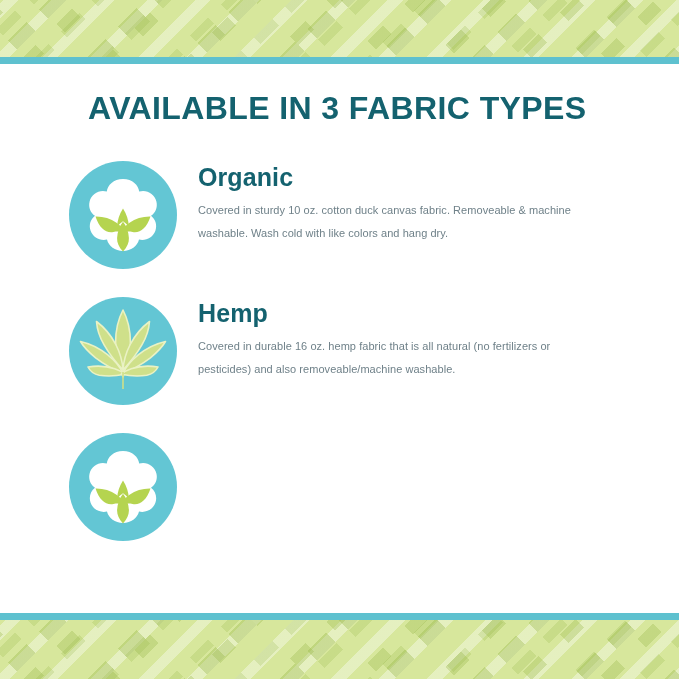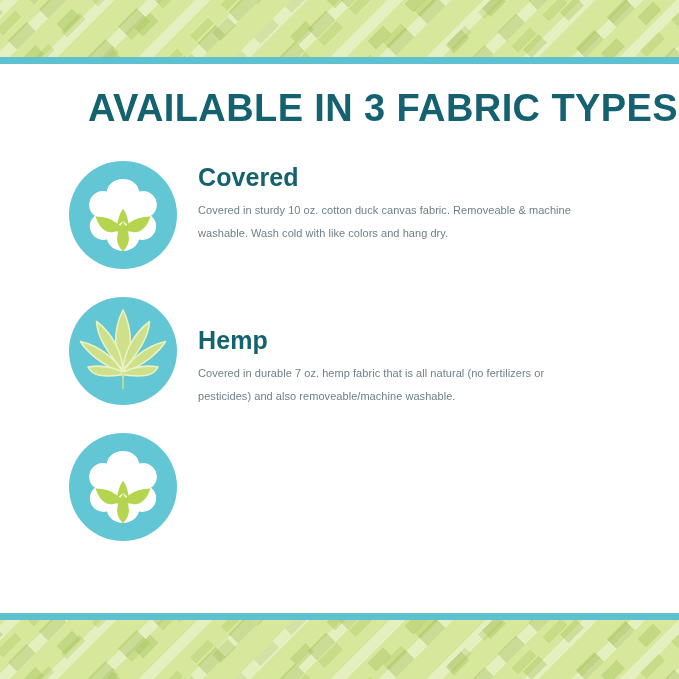--- a/index.html
+++ b/index.html
@@ -119,21 +119,21 @@
     top: 64px;
     width: 679px;
     height: 549px;
   }
 
   .headline {
     position: absolute;
     left: 88px;
     top: 26px;
     margin: 0;
-    font-size: 38px;
+    font-size: 32px;
     line-height: 36px;
     font-weight: bold;
     letter-spacing: 0.4px;
     color: #14626f;
     font-family: "Liberation Sans", sans-serif;
     font-stretch: condensed;
   }
 
   .items {
     position: absolute;
@@ -177,21 +177,21 @@
   .item-desc {
     margin: 0;
     font-size: 11px;
     line-height: 23px;
     color: #6f8189;
     letter-spacing: 0.05px;
   }
 
   
   .item--cotton        { margin-bottom: 22px; }
-  .item--hemp          { margin-bottom: 22px; align-items: flex-end; }
+  .item--hemp          { margin-bottom: 22px; }
 </style>
 </head>
 <body>
 
 <div class="page">
 
   <div class="band band-top">
     <div class="stripes"></div>
     <div class="dashes"></div>
     <div class="dashes2"></div>
@@ -241,21 +241,21 @@
                        c 7.6 1.3 13.9 -3.6 17.9 -15.5 Z"></path>
               <path d="M57 63.8
                        c 3.6 4.6 5.6 10.0 5.9 16.1
                        c 0.2 4.6 -1.7 9.0 -5.9 13.6
                        c -4.2 -4.6 -6.1 -9.0 -5.9 -13.6
                        c 0.3 -6.1 2.3 -11.5 5.9 -16.1 Z"></path>
             </g>
           </svg>
         </div>
         <div class="item-text">
-          <h2 class="item-title">Covered</h2>
+          <h2 class="item-title">Organic</h2>
           <p class="item-desc">Covered in sturdy 10 oz. cotton duck canvas fabric. Removeable &amp; machine washable. Wash cold with like colors and hang dry.</p>
         </div>
       </div>
 
       <div class="item item--hemp">
         <div class="icon-wrap">
           <svg viewBox="0 0 114 114" xmlns="http://www.w3.org/2000/svg">
             <circle cx="57" cy="57" r="54" fill="#63c6d4"></circle>
             <g fill="#cfe08a" stroke="#eaf2c4" stroke-width="1.6" stroke-linejoin="round">
 
@@ -300,21 +300,21 @@
                        c -4.4 1.5 -7.8 3.4 -10.0 5.4
                        c 8.4 1.8 17.2 2.3 25.6 1.0
                        C 85.7 80.3 89.8 77.3 92.0 73.0 Z"></path>
             </g>
 
             <path d="M56.2 78 L57.8 78 L57.8 95 L56.2 95 Z" fill="#cfe08a"></path>
           </svg>
         </div>
         <div class="item-text">
           <h2 class="item-title">Hemp</h2>
-          <p class="item-desc">Covered in durable 7 oz. hemp fabric that is all natural (no fertilizers or pesticides) and also removeable/machine washable.</p>
+          <p class="item-desc">Covered in durable 16 oz. hemp fabric that is all natural (no fertilizers or pesticides) and also removeable/machine washable.</p>
         </div>
       </div>
 
       <div class="item item--organic">
         <div class="icon-wrap">
           <svg viewBox="0 0 114 114" xmlns="http://www.w3.org/2000/svg">
             <circle cx="57" cy="57" r="54" fill="#63c6d4"></circle>
             <path d="M57 21
                      c 9.5 0 15.5 6.2 16.2 12.6
                      c 7.4 -2.4 15.4 2.4 17.2 9.8

